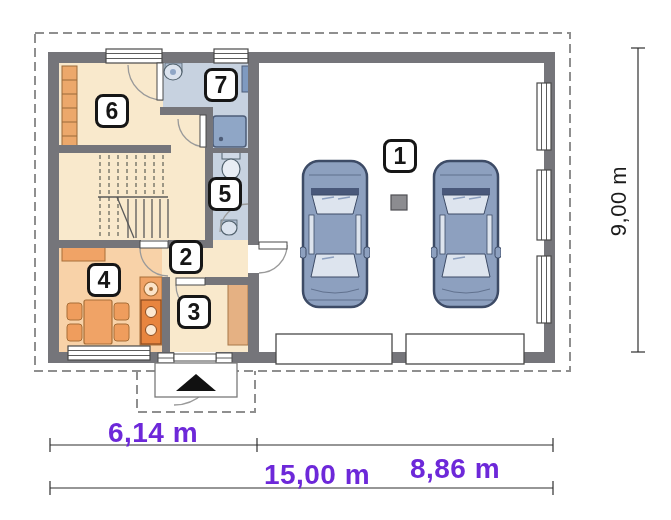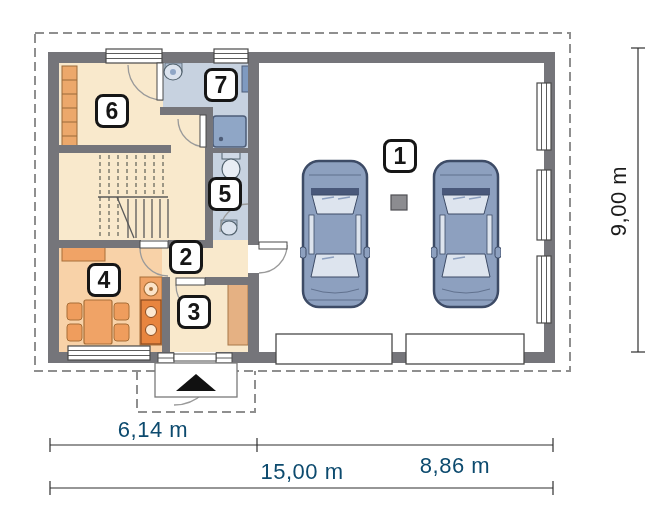--- a/index.html
+++ b/index.html
@@ -8,21 +8,21 @@
     font-family:"Liberation Sans",sans-serif;
   }
   #plan-svg{position:absolute;left:0;top:0;}
   .badge{
     position:absolute;width:34px;height:34px;box-sizing:border-box;
     background:#ffffff;border:3px solid #161616;border-radius:8px;
     display:flex;align-items:center;justify-content:center;
     font:bold 23px/1 "Liberation Sans",sans-serif;color:#161616;
   }
   .dim-label{
-    position:absolute;color:#0c4a6e;font-size:22px;font-weight:normal;
+    position:absolute;color:#6d28d9;font-size:28px;font-weight:bold;
     white-space:nowrap;transform:translateX(-50%);letter-spacing:0.5px;
   }
   .dim-label-v{
     position:absolute;color:#1c1c1c;font-size:22px;white-space:nowrap;
     transform:rotate(-90deg);transform-origin:center center;
     width:90px;text-align:center;letter-spacing:0.5px;
   }
 </style>
 </head>
 <body>
@@ -254,16 +254,16 @@
     </div>
 <div class="badge" style="left:95px;top:94px;">
       <span>6</span>
     </div>
 <div class="badge" style="left:204px;top:68px;">
       <span>7</span>
     </div>
 
 <div class="dim-label" style="left:153px;top:417px;">6,14 m</div>
 <div class="dim-label" style="left:455px;top:417px;margin-top:36px;">8,86 m</div>
-<div class="dim-label" style="left:302px;top:459px;">15,00 m</div>
+<div class="dim-label" style="left:317px;top:459px;">15,00 m</div>
 <div class="dim-label-v" style="left:574px;top:188px;">9,00 m</div>
 
 </div>
 
 </body></html>

